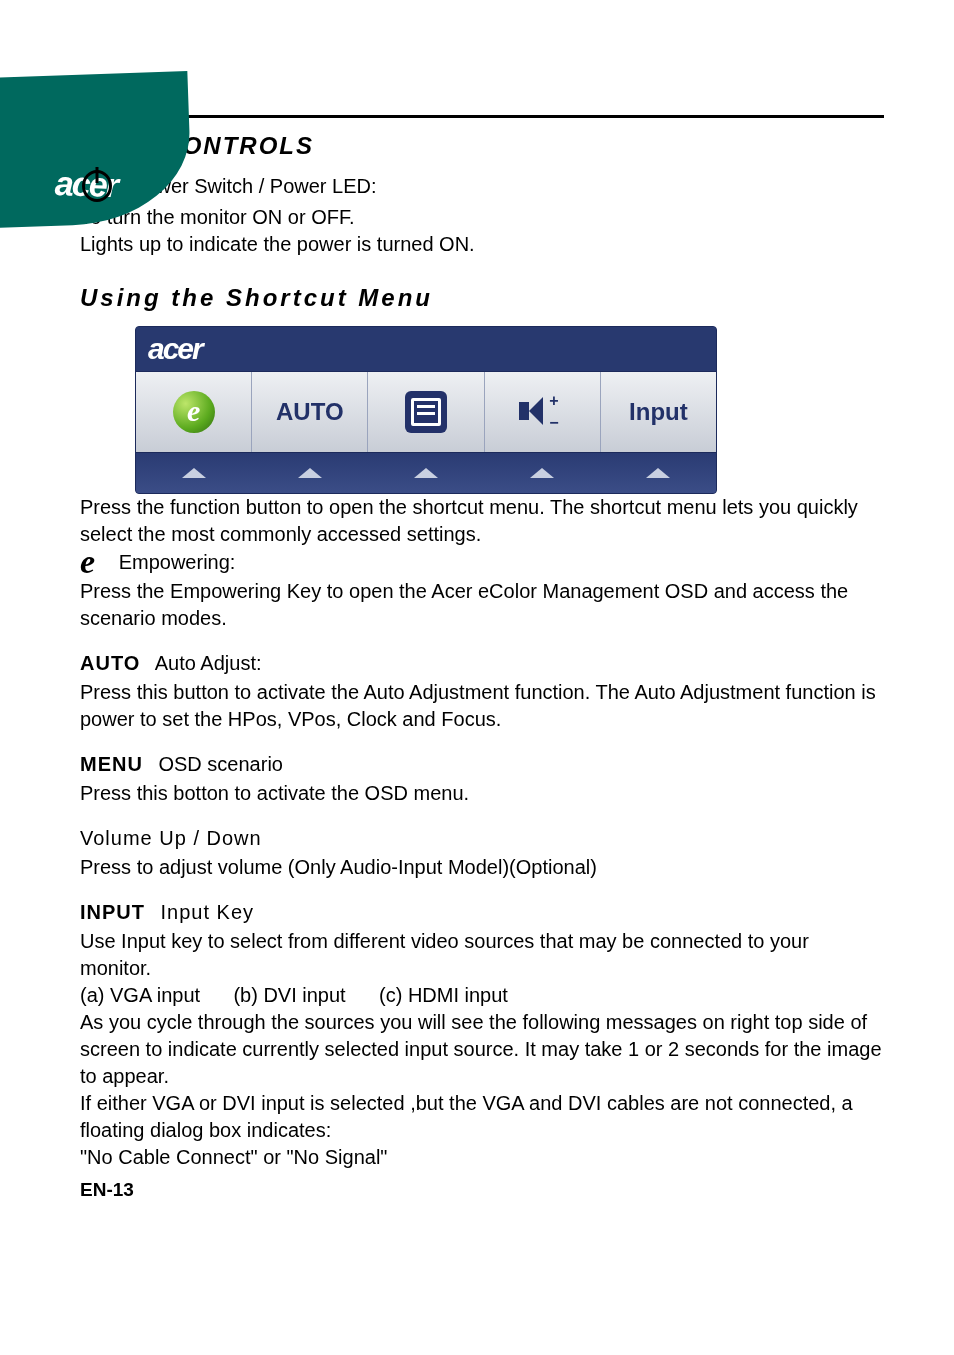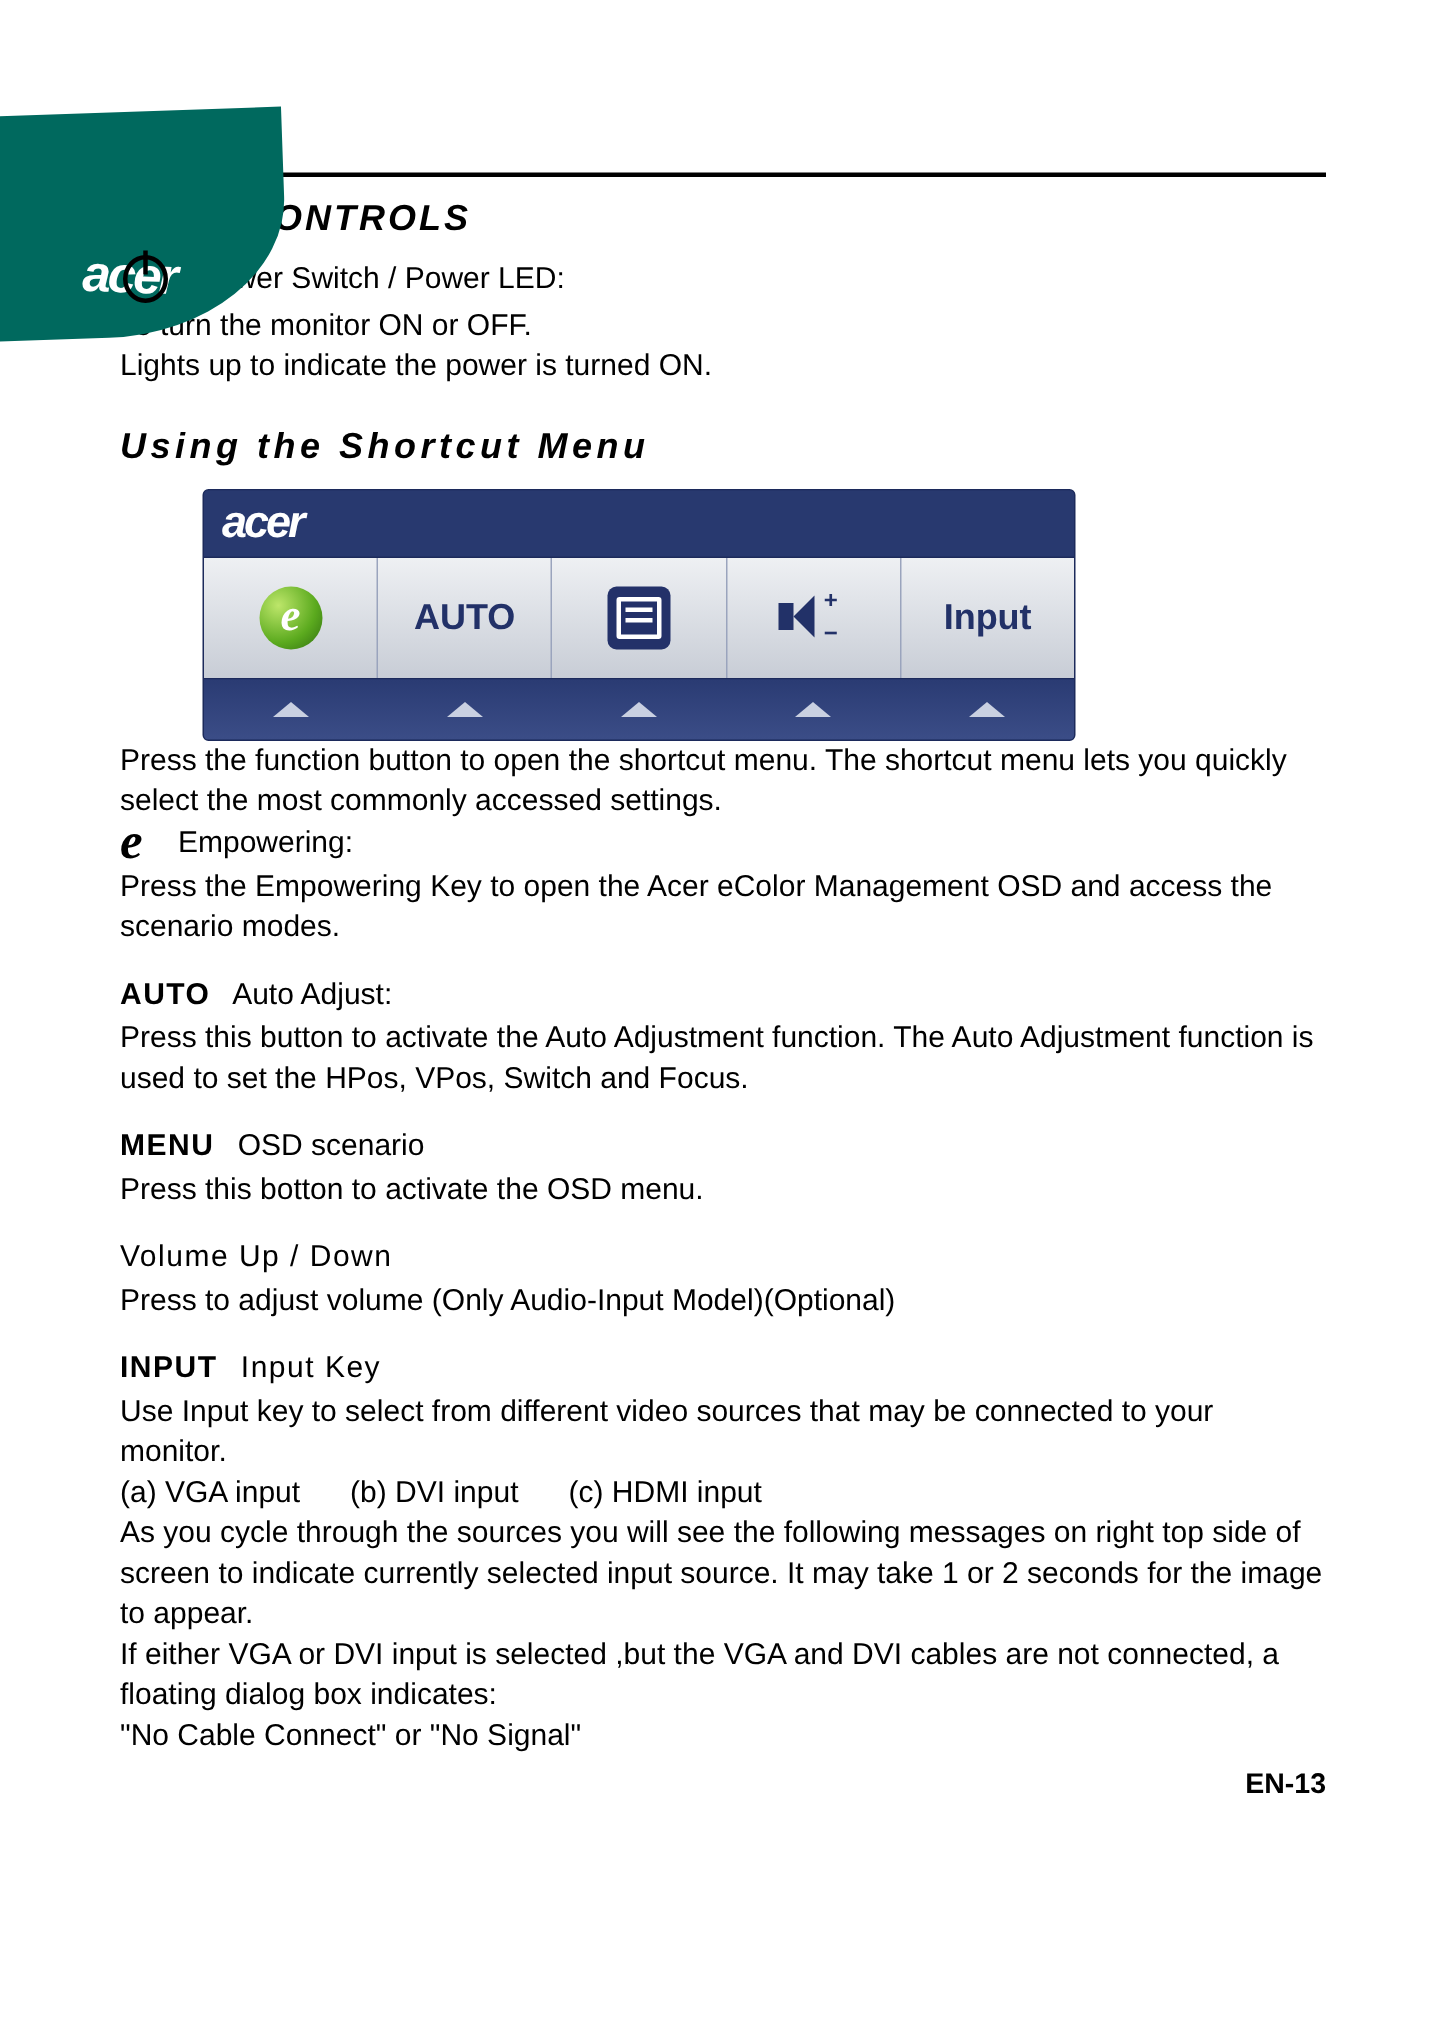--- a/index.html
+++ b/index.html
@@ -239,21 +239,21 @@
     font-family: Georgia, 'Times New Roman', serif;
     font-weight: 600;
     font-size: 34px;
     line-height: 0.8;
     display: inline-block;
     vertical-align: -4px;
     margin-right: 18px;
   }
 
   .footer {
-    text-align: right;
+    text-align: left;
     font-weight: 700;
     font-size: 19px;
     margin-top: 8px;
   }
   .mt2 { margin-top: 2px; }
 </style>
 </head>
 <body>
 
 <div class="page">
@@ -333,21 +333,21 @@
       <span>Empowering:</span>
     </div>
     <div class="body mt2">Press the Empowering Key to open the Acer eColor Management OSD and access the scenario modes.</div>
   </div>
 
   <div class="menu-sec">
     <div class="body">
       <span class="inline-badge">AUTO</span>
       <span>Auto Adjust:</span>
     </div>
-    <div class="body mt2">Press this button to activate the Auto Adjustment function. The Auto Adjustment function is used to set the HPos, VPos, Switch and Focus.</div>
+    <div class="body mt2">Press this button to activate the Auto Adjustment function. The Auto Adjustment function is power to set the HPos, VPos, Clock and Focus.</div>
   </div>
 
   <div class="menu-sec">
     <div class="body">
       <span class="inline-badge">MENU</span>
       <span>OSD scenario</span>
     </div>
     <div class="body mt2">Press this botton to activate the OSD menu.</div>
   </div>
 

